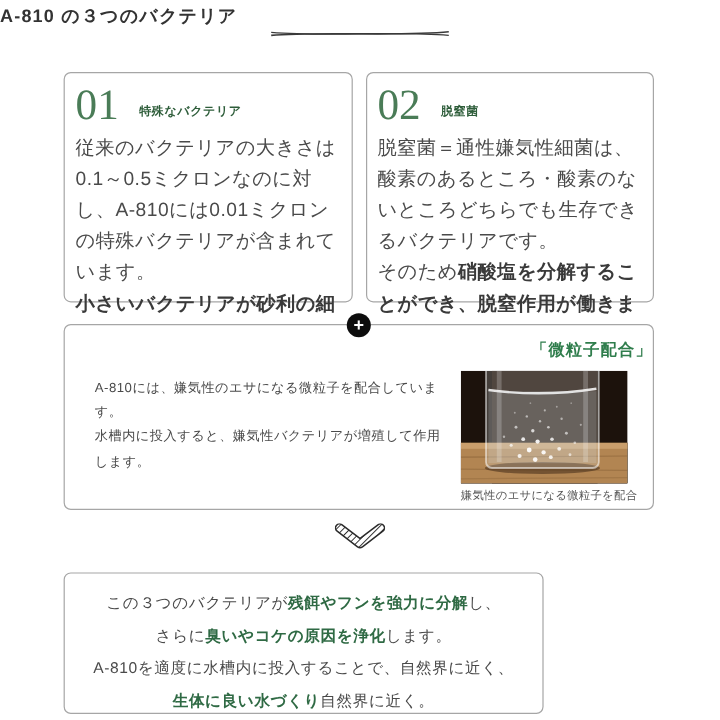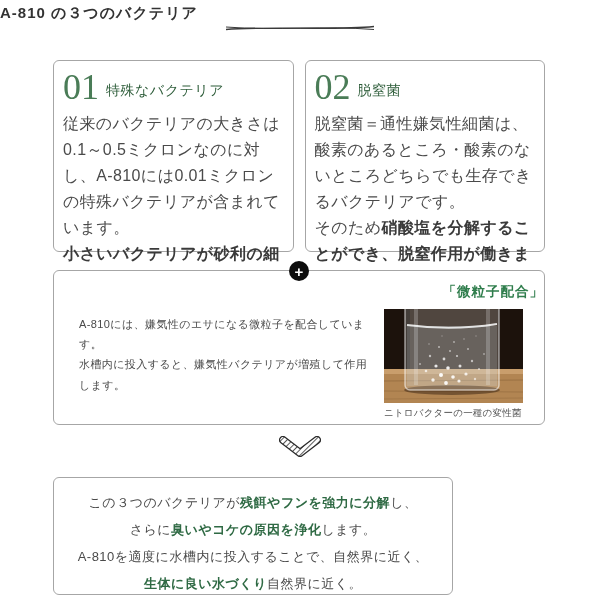--- a/index.html
+++ b/index.html
@@ -22,27 +22,27 @@
   .title-wrap{position:absolute;top:4px;left:0;width:100%;text-align:left;}
   .page-title{font-size:15px;font-weight:700;color:#333;letter-spacing:1px;}
   .title-underline{display:block;margin:0 auto;}
   
   .cards{position:absolute;left:53px;top:60px;width:492px;display:flex;gap:11px;}
   .card{
     flex:1;height:192px;background:#fff;
     border:1px solid var(--border);border-radius:6px;
     padding:8px 9px;
   }
-  .card-head{display:flex;align-items:flex-end;gap:7px;margin:2px 0 7px;}
+  .card-head{display:flex;align-items:flex-end;gap:17px;margin:2px 0 7px;}
   .card-num{
     font-family:"Liberation Serif","DejaVu Serif",serif;
     font-size:36px;line-height:.92;color:var(--number-green);
   }
   .card-label{
-    font-size:14px;font-weight:400;color:var(--label-green);
+    font-size:10px;font-weight:700;color:var(--label-green);
     padding-bottom:4px;letter-spacing:.5px;
   }
   .card-body{font-size:16px;line-height:1.62;color:var(--text);letter-spacing:.4px;}
   .card-body .b{font-weight:700;color:#3a3a3a;}
   
   .feature{
     position:absolute;left:53px;top:270px;width:492px;height:155px;
     border:1px solid var(--border);border-radius:6px;background:#fff;
   }
   .plus{
@@ -154,21 +154,21 @@
           <circle cx="75" cy="72" r="1.6" opacity=".85"></circle>
             <circle cx="36" cy="55" r="1" opacity=".5"></circle>
           <circle cx="100" cy="45" r=".9" opacity=".45"></circle>
             <circle cx="66" cy="42" r="1" opacity=".55"></circle>
           <circle cx="80" cy="30" r=".8" opacity=".4"></circle>
             <circle cx="45" cy="35" r=".8" opacity=".4"></circle>
           <circle cx="58" cy="27" r=".7" opacity=".35"></circle>
             <circle cx="92" cy="27" r=".7" opacity=".35"></circle>
         </g>
       </svg>
-      <div class="photo-caption">ニトロバクターの一種の変性菌</div>
+      <div class="photo-caption">嫌気性のエサになる微粒子を配合</div>
     </div>
   </div>
 </div>
 
 <div class="chevron-wrap">
   <svg width="42" height="22" viewBox="0 0 42 22">
     <defs>
       <pattern id="hatch" width="4" height="4" patternUnits="userSpaceOnUse" patternTransform="rotate(45)">
         <rect width="4" height="4" fill="#ffffff"></rect>
         <line x1="0" y1="0" x2="0" y2="4" stroke="#2f2f2f" stroke-width="1.6"></line>

